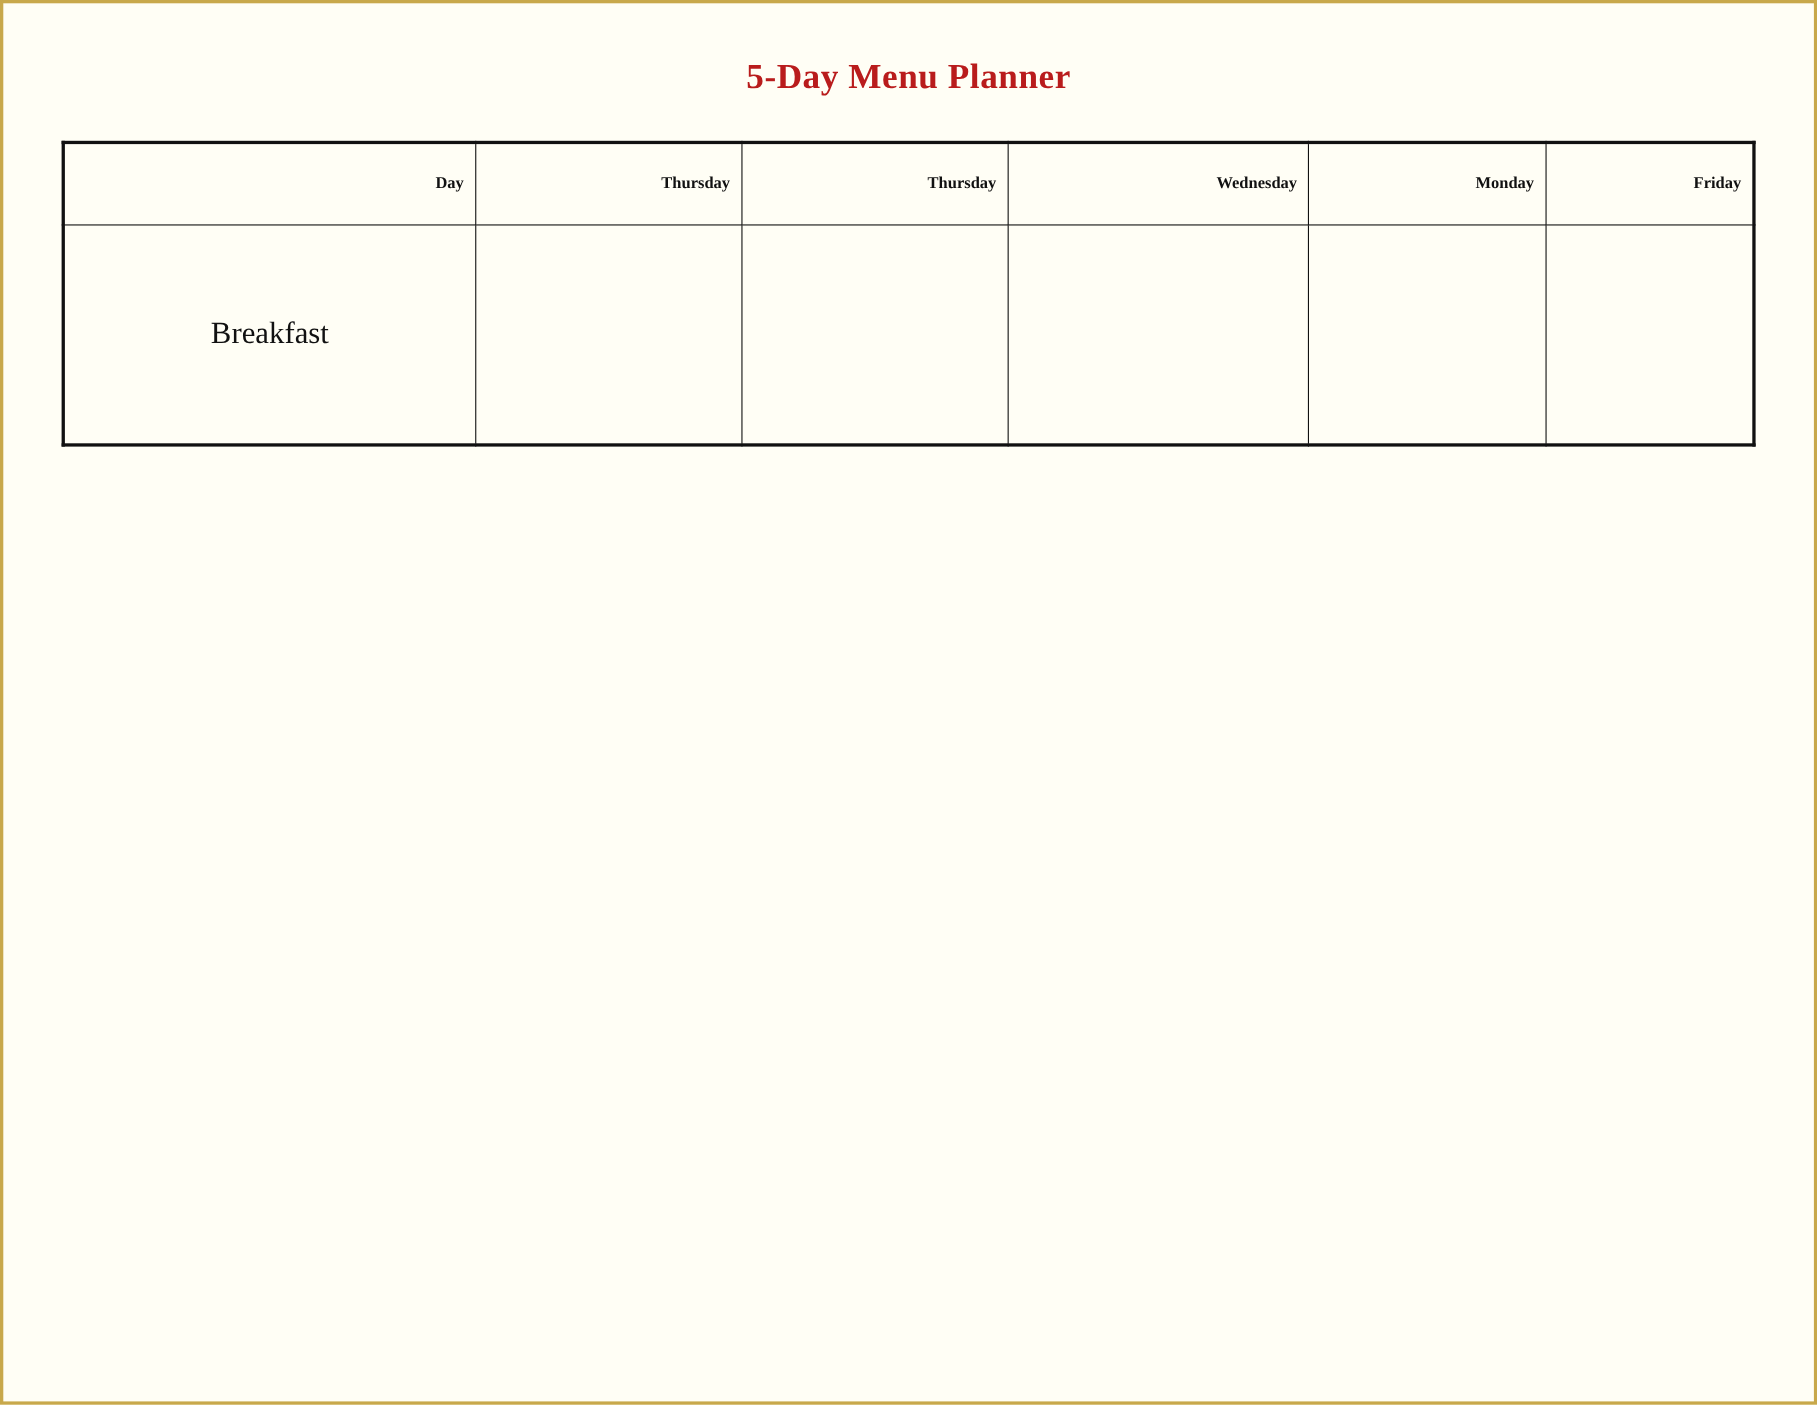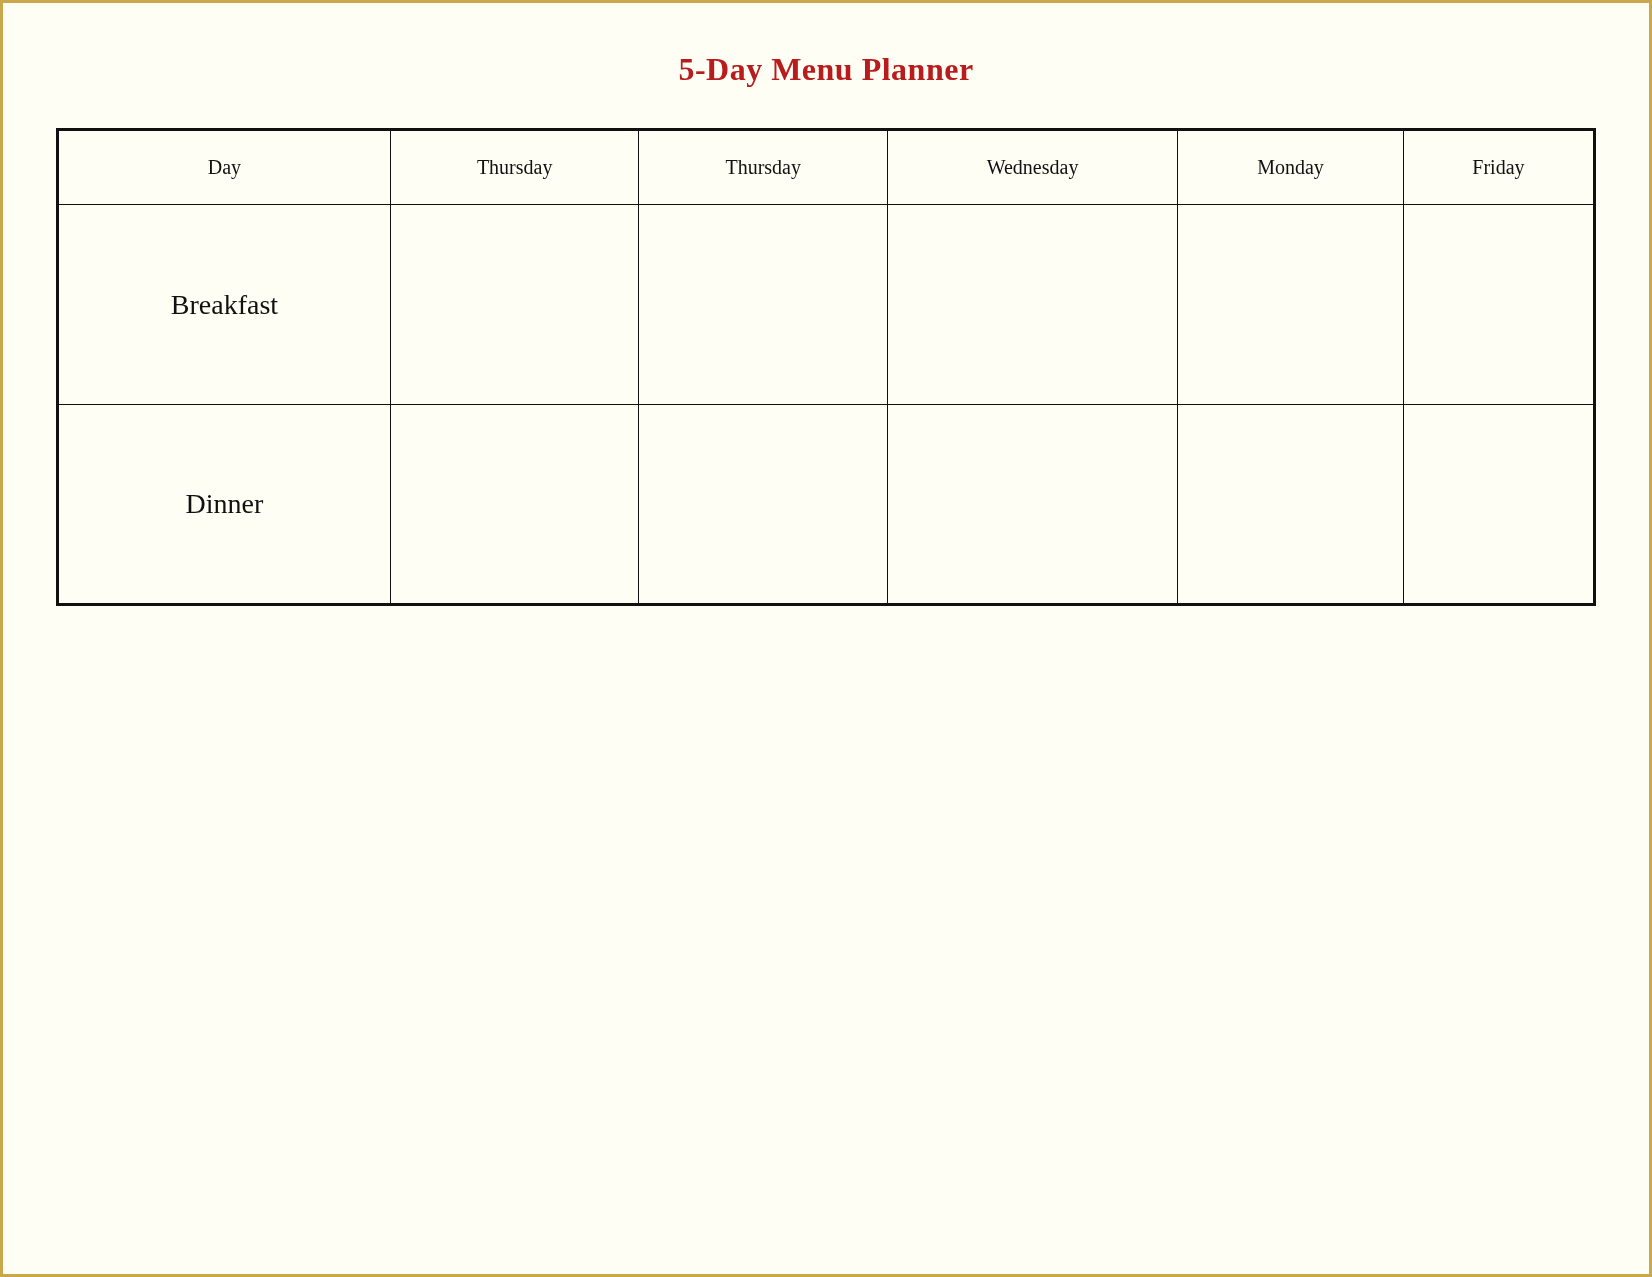--- a/index.html
+++ b/index.html
@@ -40,23 +40,24 @@
       border: 1.5px solid #111;
       text-align: center;
       vertical-align: middle;
       font-size: 28px;
       color: #111;
       font-family: Georgia, 'Times New Roman', serif;
     }
 
     .header-row th {
       padding: 18px 10px;
-      font-weight: normal;
-      font-size: 20px;
+      font-weight: bold;
+      font-size: 15px;
       height: 75px;
+      text-align: right;
     }
 
     .meal-row td {
       height: 200px;
       padding: 10px;
     }
 
     .day-label {
       font-size: 20px;
     }
@@ -79,22 +80,14 @@
   </thead>
   <tbody>
     <tr class="meal-row">
       <td class="day-label">Breakfast</td>
       <td></td>
       <td></td>
       <td></td>
       <td></td>
       <td></td>
     </tr>
-    <tr class="meal-row">
-      <td class="day-label">Dinner</td>
-      <td></td>
-      <td></td>
-      <td></td>
-      <td></td>
-      <td></td>
-    </tr>
   </tbody>
 </table>
 
 </body></html>

